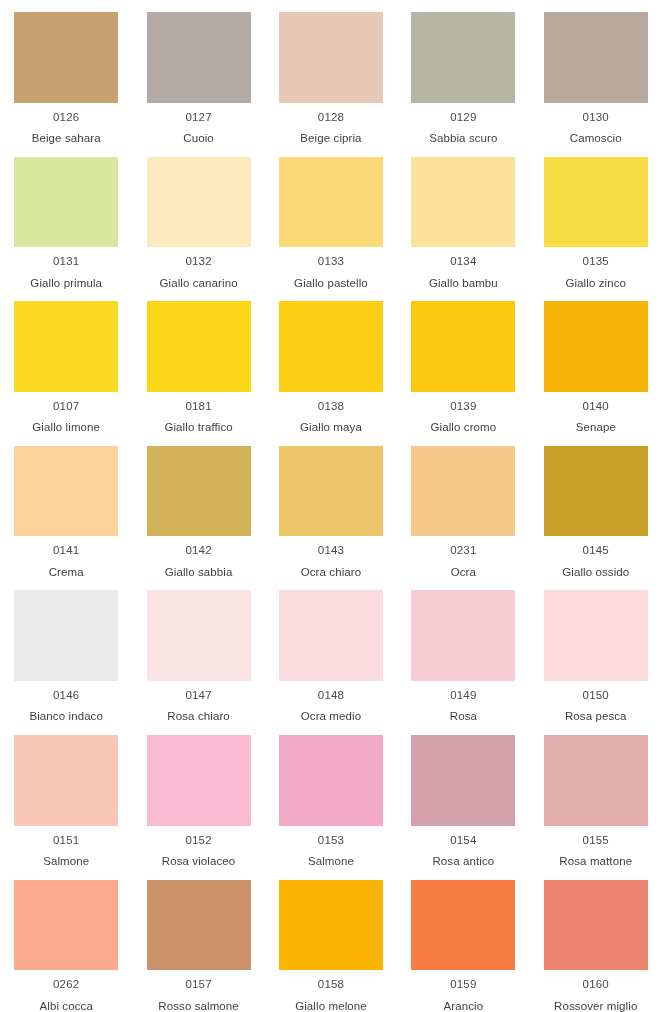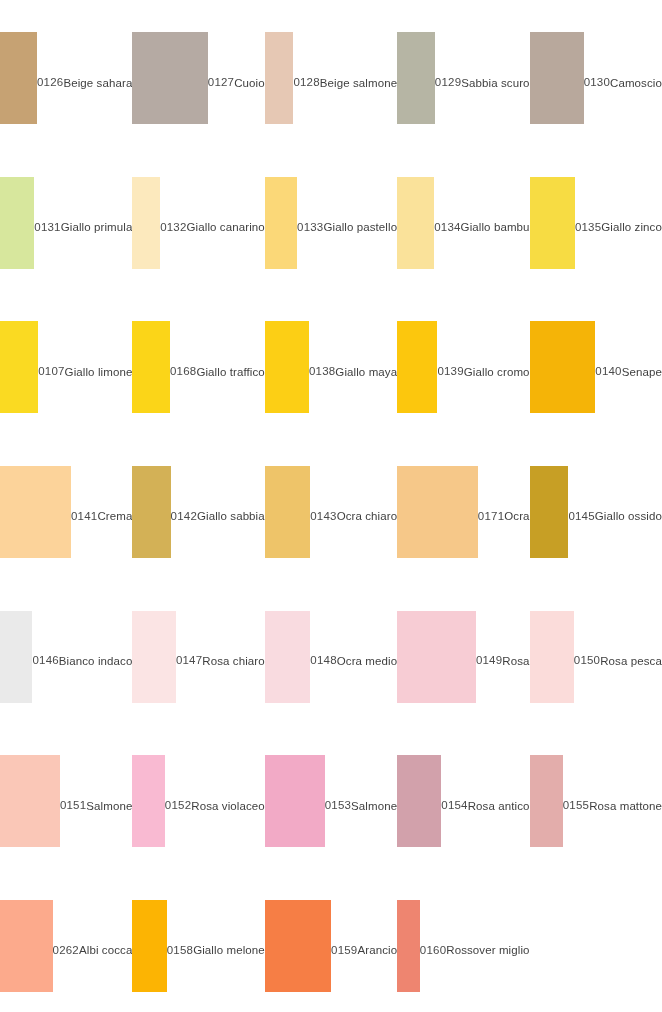--- a/index.html
+++ b/index.html
@@ -17,21 +17,21 @@
   #palette-grid {
     display: grid;
     grid-template-columns: repeat(5, 132.4px);
     grid-template-rows: repeat(7, 144.6px);
     width: 662px;
     height: 1012px;
     box-sizing: border-box;
   }
   .swatch-cell {
     display: flex;
-    flex-direction: row;
+    flex-direction: column;
     align-items: center;
     box-sizing: border-box;
     padding-top: 12px;
   }
   .swatch-chip {
     width: 104px;
     height: 92px;
     display: block;
   }
   .swatch-code {
@@ -62,21 +62,21 @@
       <div class="swatch-name">Beige sahara</div>
     </div>
     <div class="swatch-cell">
       <div class="swatch-chip" style="background-color: rgb(181, 170, 163);"></div>
       <div class="swatch-code">0127</div>
       <div class="swatch-name">Cuoio</div>
     </div>
     <div class="swatch-cell">
       <div class="swatch-chip" style="background-color: rgb(230, 200, 180);"></div>
       <div class="swatch-code">0128</div>
-      <div class="swatch-name">Beige salmone</div>
+      <div class="swatch-name">Beige cipria</div>
     </div>
     <div class="swatch-cell">
       <div class="swatch-chip" style="background-color: rgb(182, 181, 164);"></div>
       <div class="swatch-code">0129</div>
       <div class="swatch-name">Sabbia scuro</div>
     </div>
     <div class="swatch-cell">
       <div class="swatch-chip" style="background-color: rgb(184, 168, 156);"></div>
       <div class="swatch-code">0130</div>
       <div class="swatch-name">Camoscio</div>
@@ -106,21 +106,21 @@
       <div class="swatch-code">0135</div>
       <div class="swatch-name">Giallo zinco</div>
     </div>
     <div class="swatch-cell">
       <div class="swatch-chip" style="background-color: rgb(250, 218, 34);"></div>
       <div class="swatch-code">0107</div>
       <div class="swatch-name">Giallo limone</div>
     </div>
     <div class="swatch-cell">
       <div class="swatch-chip" style="background-color: rgb(251, 213, 24);"></div>
-      <div class="swatch-code">0168</div>
+      <div class="swatch-code">0181</div>
       <div class="swatch-name">Giallo traffico</div>
     </div>
     <div class="swatch-cell">
       <div class="swatch-chip" style="background-color: rgb(252, 207, 21);"></div>
       <div class="swatch-code">0138</div>
       <div class="swatch-name">Giallo maya</div>
     </div>
     <div class="swatch-cell">
       <div class="swatch-chip" style="background-color: rgb(252, 199, 13);"></div>
       <div class="swatch-code">0139</div>
@@ -141,21 +141,21 @@
       <div class="swatch-code">0142</div>
       <div class="swatch-name">Giallo sabbia</div>
     </div>
     <div class="swatch-cell">
       <div class="swatch-chip" style="background-color: rgb(238, 196, 105);"></div>
       <div class="swatch-code">0143</div>
       <div class="swatch-name">Ocra chiaro</div>
     </div>
     <div class="swatch-cell">
       <div class="swatch-chip" style="background-color: rgb(246, 200, 137);"></div>
-      <div class="swatch-code">0171</div>
+      <div class="swatch-code">0231</div>
       <div class="swatch-name">Ocra</div>
     </div>
     <div class="swatch-cell">
       <div class="swatch-chip" style="background-color: rgb(199, 159, 37);"></div>
       <div class="swatch-code">0145</div>
       <div class="swatch-name">Giallo ossido</div>
     </div>
     <div class="swatch-cell">
       <div class="swatch-chip" style="background-color: rgb(234, 234, 234);"></div>
       <div class="swatch-code">0146</div>
@@ -205,20 +205,25 @@
       <div class="swatch-chip" style="background-color: rgb(227, 173, 171);"></div>
       <div class="swatch-code">0155</div>
       <div class="swatch-name">Rosa mattone</div>
     </div>
     <div class="swatch-cell">
       <div class="swatch-chip" style="background-color: rgb(252, 170, 140);"></div>
       <div class="swatch-code">0262</div>
       <div class="swatch-name">Albi cocca</div>
     </div>
     <div class="swatch-cell">
+      <div class="swatch-chip" style="background-color: rgb(203, 145, 104);"></div>
+      <div class="swatch-code">0157</div>
+      <div class="swatch-name">Rosso salmone</div>
+    </div>
+    <div class="swatch-cell">
       <div class="swatch-chip" style="background-color: rgb(252, 180, 3);"></div>
       <div class="swatch-code">0158</div>
       <div class="swatch-name">Giallo melone</div>
     </div>
     <div class="swatch-cell">
       <div class="swatch-chip" style="background-color: rgb(246, 126, 69);"></div>
       <div class="swatch-code">0159</div>
       <div class="swatch-name">Arancio</div>
     </div>
     <div class="swatch-cell">

